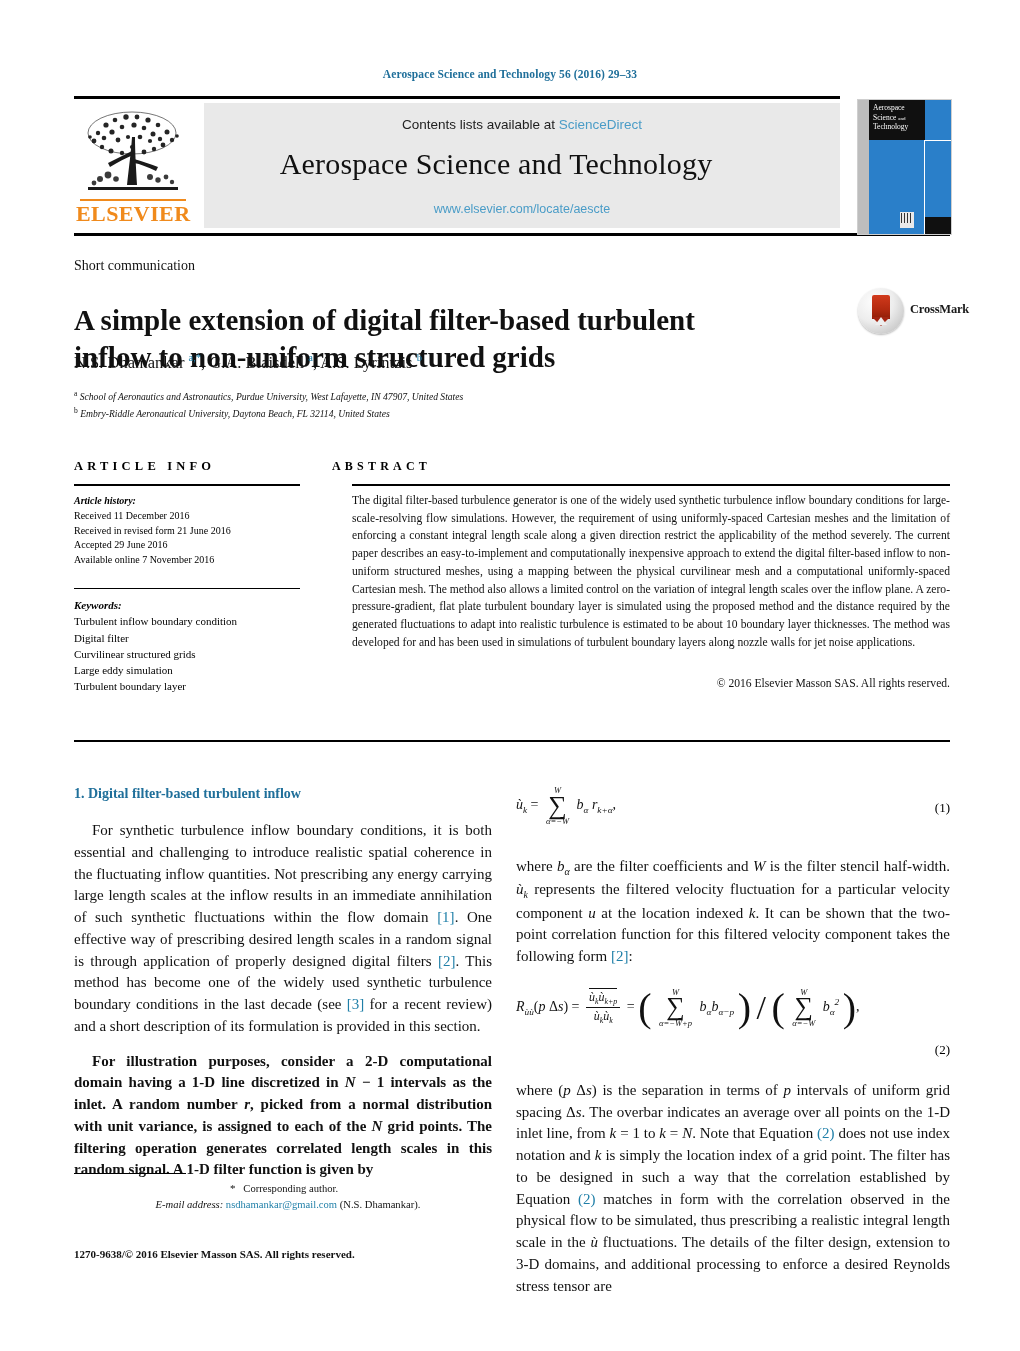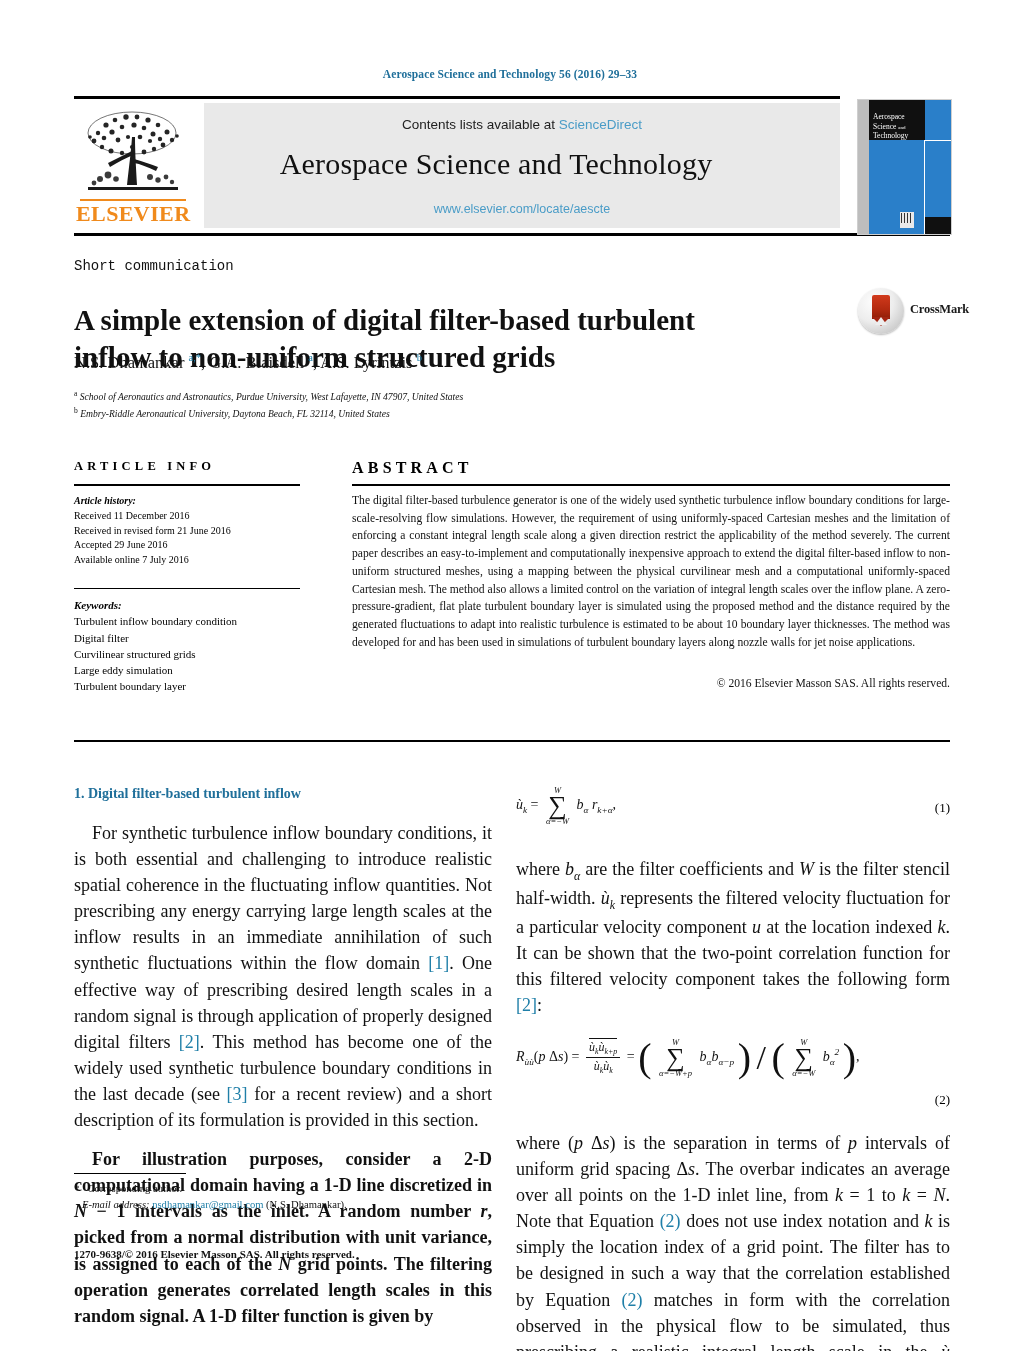--- a/index.html
+++ b/index.html
@@ -130,21 +130,21 @@
     width: 11px; height: 134px;
     background: #bdbdbd;
   }
   .cover-black {
     position: absolute; left: 11px; top: 0;
     width: 82px; height: 40px;
     background: #101010;
   }
   .cover-title {
     position: absolute;
-    left: 15px; top: 12px;
+    left: 15px; top: 3px;
     width: 56px;
     color: #ffffff;
     font-family: "Liberation Serif", serif;
     font-size: 7.5px;
     line-height: 1.28;
     text-align: left;
   }
   .cover-title .small {
     font-size: 5px;
   }
@@ -177,21 +177,21 @@
   .cover-mark:after {
     content: "";
     position: absolute;
     left: 1px; top: 1px; right: 1px; bottom: 5px;
     background: repeating-linear-gradient(90deg, #333 0 1px, transparent 1px 3px);
   }
   .short-comm {
     position: absolute;
     left: 74px; top: 258px;
     font-size: 14px;
-    font-family: Liberation Mono, monospace;
+    font-family: Liberation Serif, serif;
     color: #111;
   }
   .title {
     position: absolute;
     left: 74px; top: 283px;
     width: 690px;
     font-size: 29px;
     line-height: 1.26;
     font-family: "Liberation Serif", serif;
     color: #111;
@@ -277,23 +277,23 @@
   .info-head {
     position: absolute;
     left: 74px; top: 459px;
     font-family: "Liberation Serif", serif;
     font-size: 12.5px;
     font-weight: bold;
     letter-spacing: 4.2px;
   }
   .abs-head {
     position: absolute;
-    left: 352px; top: 459px;
-    font-family: "Liberation Serif", serif;
-    font-size: 16px;
+    left: 332px; top: 459px;
+    font-family: "Liberation Serif", serif;
+    font-size: 12px;
     font-weight: bold;
     letter-spacing: 4.2px;
   }
   .info-rule {
     position: absolute;
     left: 74px; top: 484px;
     width: 226px; height: 2px;
     background: #000;
   }
   .abs-rule {
@@ -366,21 +366,21 @@
     width: 434px;
   }
   .sec-head {
     font-size: 14px;
     font-weight: bold;
     color: #1f6f9a;
     margin: 0 0 18px 0;
     font-family: "Liberation Serif", serif;
   }
   .para {
-    font-size: 18px;
+    font-size: 15px;
     line-height: 1.45;
     text-align: justify;
     margin: 0;
     text-indent: 18px;
     color: #111;
   }
   .para + .para { margin-top: 13px; font-weight: bold; }
   .para.cont { text-indent: 0; }
   a.ref, .ref {
     color: #1f7fa8;
@@ -462,20 +462,21 @@
     width: 112px; height: 1px;
     background: #000;
   }
   .footnote {
     position: absolute;
     left: 74px; top: 1180px;
     width: 420px;
     font-size: 10.6px;
     line-height: 1.5;
     color: #111;
+    text-align: center;
   }
   .footnote .star { font-size: 11px; }
   .footnote em { font-style: italic; }
   .footnote .mail { color: #1f7fa8; }
   .doi {
     position: absolute;
     left: 74px; top: 1246px;
     width: 500px;
     font-size: 11.4px;
     line-height: 1.5;
@@ -596,21 +597,21 @@
   <div class="info-rule"></div>
   <div class="abs-head">ABSTRACT</div>
   <div class="abs-rule"></div>
 
   <div class="art-history">
     <div class="lbl">Article history:</div>
     <div>
         <div>Received 11 December 2016</div>
         <div>Received in revised form 21 June 2016</div>
         <div>Accepted 29 June 2016</div>
-        <div>Available online 7 July 2016</div>
+        <div>Available online 7 November 2016</div>
       </div>
   </div>
   <div class="info-rule2"></div>
   <div class="keywords">
     <div class="lbl">Keywords:</div>
     <div>
         <div>Turbulent inflow boundary condition</div>
         <div>Digital filter</div>
         <div>Curvilinear structured grids</div>
         <div>Large eddy simulation</div>

